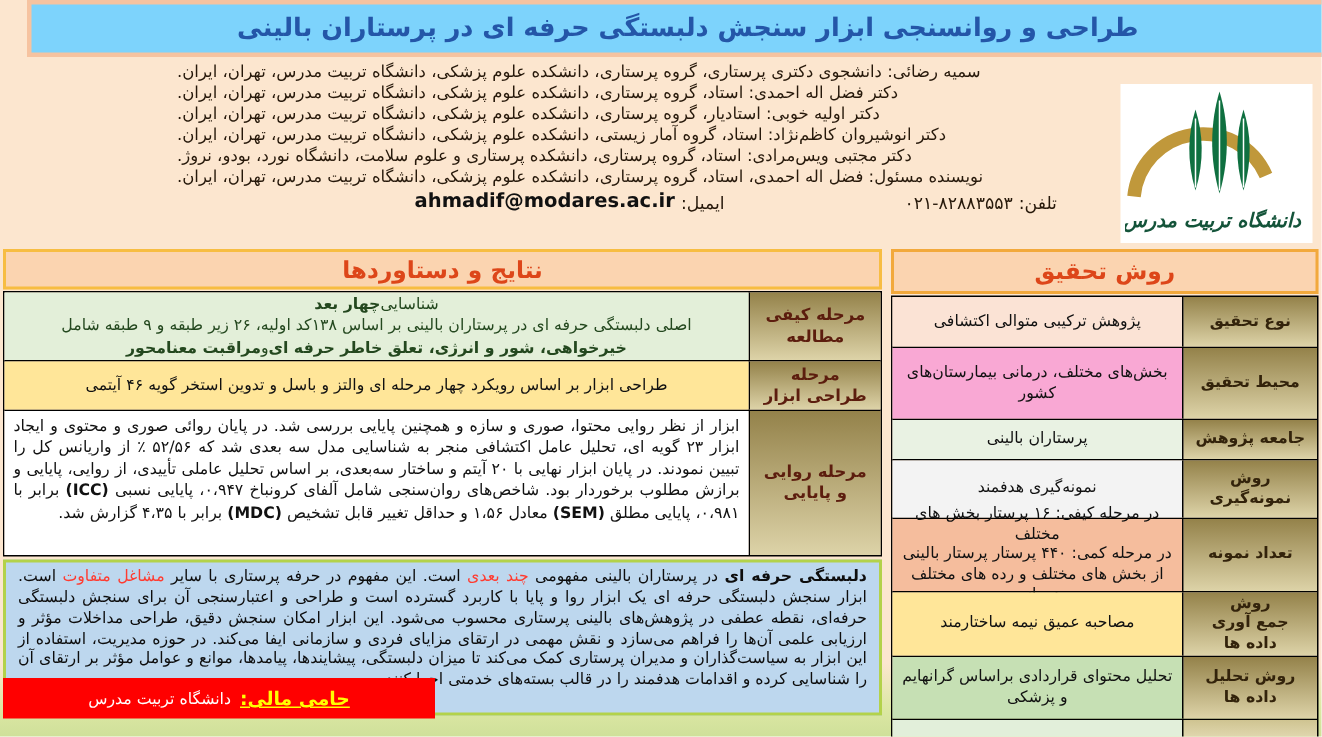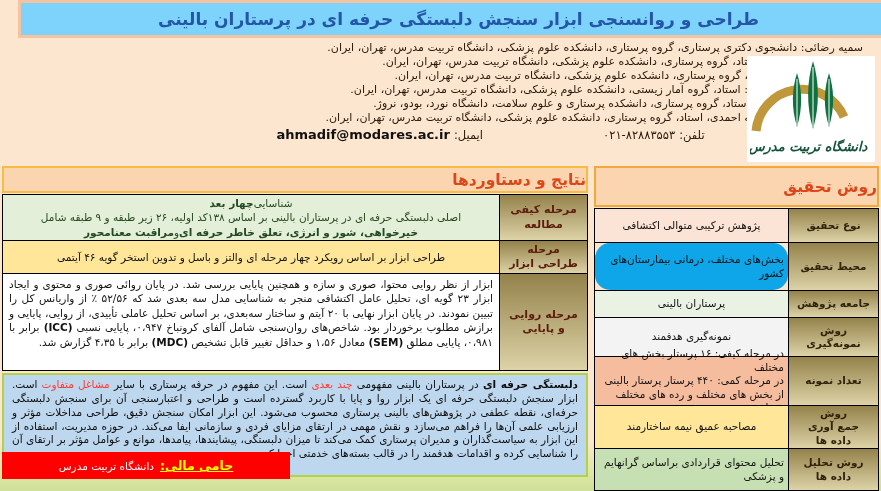--- a/index.html
+++ b/index.html
@@ -3,43 +3,43 @@
 <meta charset="utf-8">
 <style>
   html,body{margin:0;padding:0;}
   body{width:881px;height:491px;overflow:hidden;position:relative;
        font-family:"DejaVu Sans","Liberation Sans",sans-serif;
        direction:rtl;
        background:linear-gradient(180deg,#fce6cf 0%,#fce6cf 90%,#dde8a4 96%,#cfe09a 100%);}
   .titlebar{position:absolute;top:0;left:0;width:881px;height:38px;box-sizing:border-box;
        background:#7dd3fc;border:3px solid #f6c3a0;display:flex;align-items:center;justify-content:center;margin-left:18px;}
   .title-text{color:#2456a8;font-weight:bold;font-size:17px;}
-  .authors{position:absolute;top:41px;left:118px;right:18px;text-align:right;
+  .authors{position:absolute;top:41px;left:118px;right:18px;text-align:left;
        font-size:11px;color:#26180a;line-height:1.27;}
   .aline{white-space:nowrap;}
   .contact{display:flex;justify-content:center;gap:120px;margin-top:2px;font-size:11.5px;}
   .cpart{display:flex;gap:4px;align-items:center;}
   .email-addr{direction:ltr;unicode-bidi:embed;font-weight:bold;font-size:13px;color:#111;}
   .logobox{position:absolute;top:56px;right:6px;width:128px;height:106px;background:#ffffff;
        display:flex;align-items:center;justify-content:center;}
   
-  .panel-header{box-sizing:border-box;display:flex;align-items:center;justify-content:flex-start;
+  .panel-header{box-sizing:border-box;display:flex;align-items:center;justify-content:center;
        background:#fbd4b0;border:2.5px solid #f2a93c;}
   .panel-header .ht{color:#dd4619;font-weight:bold;font-size:15.5px;}
   .khaki{background:linear-gradient(180deg,#94824a 0%,#ddd3a8 100%);}
   
   .methods{position:absolute;top:166px;right:2px;width:285px;}
-  .methods .panel-header{height:41px;}
+  .methods .panel-header{height:30px;}
   .mtable{box-sizing:border-box;border:1.5px solid #000;margin-top:1px;}
   .mrow{display:flex;box-sizing:border-box;border-bottom:1px solid #000;}
   .mrow:last-child{border-bottom:none;}
   .mlabel{width:90px;box-sizing:border-box;border-left:1px solid #000;display:flex;align-items:center;justify-content:center;
        font-weight:bold;font-size:10.5px;color:#33230b;text-align:center;white-space:pre-line;line-height:1.25;order:0;}
   .mval{flex:1;display:flex;flex-direction:column;align-items:center;justify-content:center;
-       font-size:10.5px;color:#111;padding:2px 4px;box-sizing:border-box;line-height:1.3;order:1;}
+       font-size:10.5px;color:#111;text-align:center;padding:2px 4px;box-sizing:border-box;line-height:1.3;order:1;}
   
   .results{position:absolute;top:166px;left:2px;width:586px;}
   .results .panel-header{height:27px;border-color:#f7bd42;}
   .rtable{box-sizing:border-box;border:1.5px solid #000;margin-top:1px;}
   .rrow{display:flex;box-sizing:border-box;border-bottom:1px solid #000;}
   .rrow:last-child{border-bottom:none;}
   .rlabel{width:88px;box-sizing:border-box;border-left:1px solid #000;display:flex;align-items:center;justify-content:center;
        font-weight:bold;font-size:11px;color:#5c1d0e;text-align:center;white-space:pre-line;line-height:1.3;order:0;}
   .rval{flex:1;box-sizing:border-box;padding:3px 6px;font-size:10.5px;color:#111;line-height:1.38;order:1;}
   .rval.center{display:flex;flex-wrap:wrap;align-content:center;justify-content:center;text-align:center;}
@@ -144,21 +144,21 @@
   <div class="panel-header">
     <span class="ht">روش تحقیق</span>
   </div>
   <div class="mtable">
     <div class="mrow" style="height:34px;">
       <div class="mlabel khaki">نوع تحقیق</div>
       <div class="mval" style="background: rgb(251, 227, 213);">پژوهش ترکیبی متوالی اکتشافی</div>
     </div>
     <div class="mrow" style="height:48px;">
       <div class="mlabel khaki">محیط تحقیق</div>
-      <div class="mval" style="background: #0ea5e9; border-radius: 15px;">بخش‌های مختلف، درمانی بیمارستان‌های کشور</div>
+      <div class="mval" style="background: #f9a8d4;">بخش‌های مختلف، درمانی بیمارستان‌های کشور</div>
     </div>
     <div class="mrow" style="height:27px;">
       <div class="mlabel khaki">جامعه پژوهش</div>
       <div class="mval" style="background: rgb(233, 242, 227);">پرستاران بالینی</div>
     </div>
     <div class="mrow" style="height:39px;">
       <div class="mlabel khaki">روش
 نمونه‌گیری</div>
       <div class="mval" style="background: rgb(243, 243, 243);">نمونه‌گیری هدفمند</div>
     </div>

